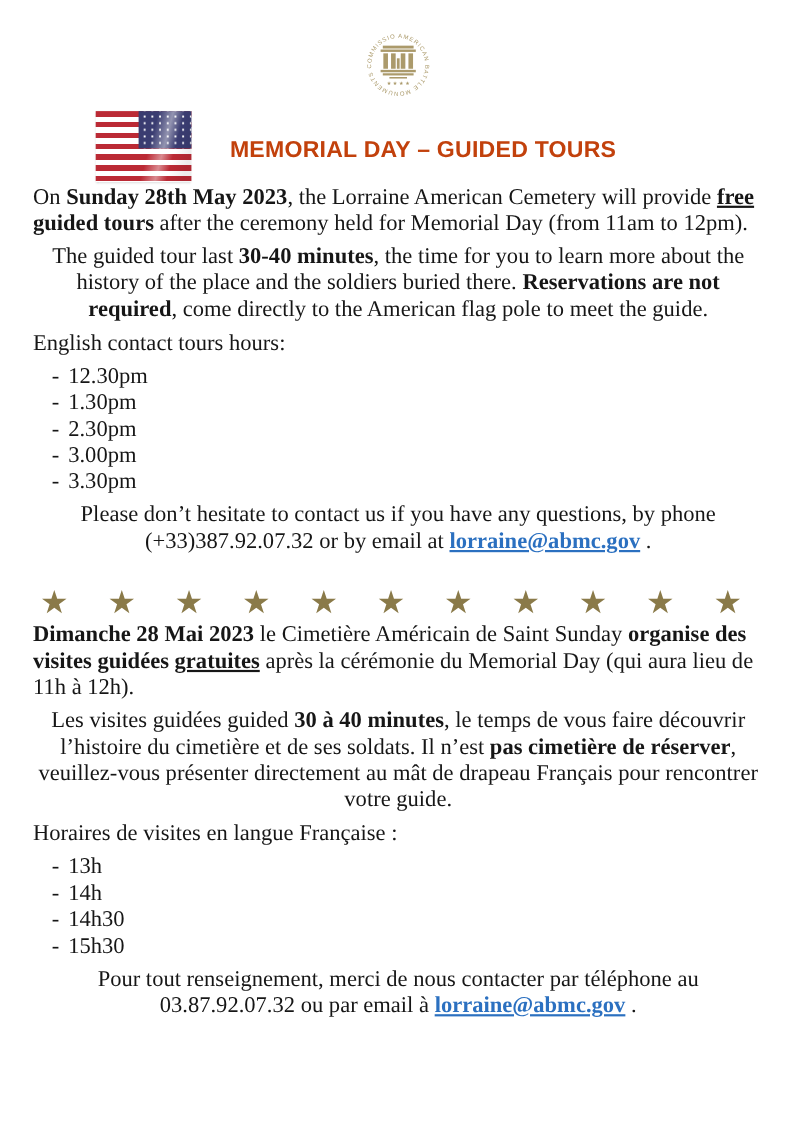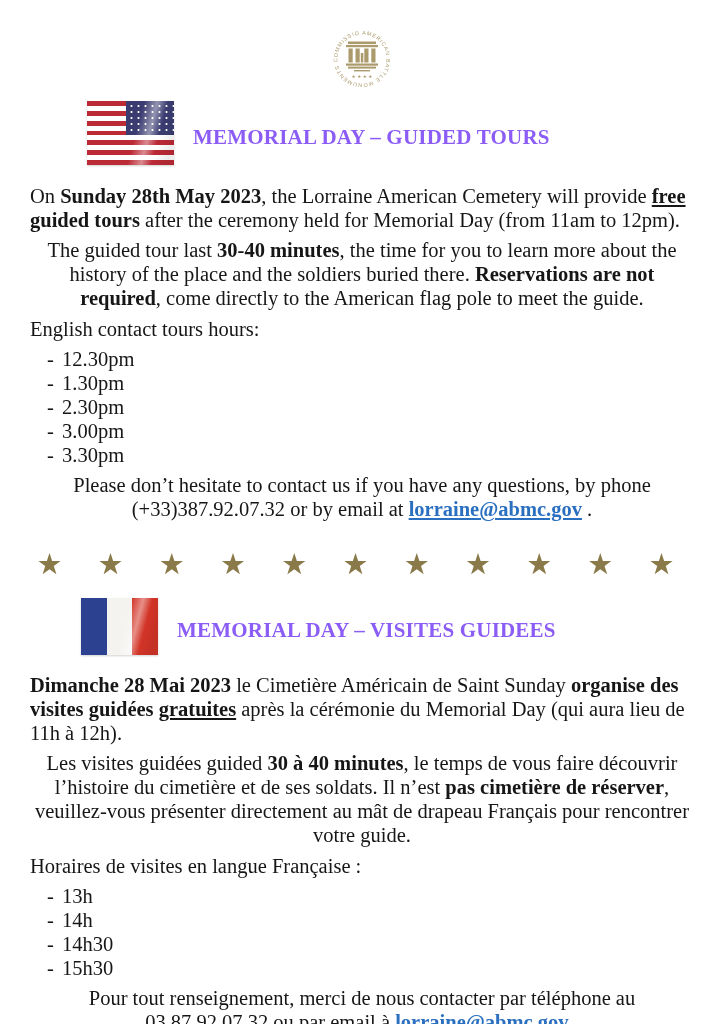--- a/index.html
+++ b/index.html
@@ -13,23 +13,23 @@
     font-size:20.5px;line-height:24px;color:#161616;
     overflow:hidden;
   }
   
   .seal{width:64px;height:64px;margin:27px auto 0;display:block;}
   
   .sec-header{display:flex;align-items:center;}
   .sec-header.en{margin:8px 0 0 57px;height:68px;gap:19px;}
   .sec-header.fr{margin:14px 0 0 51px;height:60px;gap:19px;}
   .sec-title{
-    font-family:Liberation Serif, serif;
-    font-weight:bold;font-size:21px;letter-spacing:.2px;color:#8b5cf6;
-    margin:0;padding-top:8px;white-space:nowrap;
+    font-family:Liberation Sans, sans-serif;
+    font-weight:bold;font-size:21px;letter-spacing:.2px;color:#c2410c;
+    margin:16px;padding-top:8px;white-space:nowrap;
   }
   
   .flag-us{
     position:relative;width:87px;height:64px;flex:0 0 auto;
     background:repeating-linear-gradient(180deg,#bb2a35 0 4.92px,#ffffff 4.92px 9.84px);
     box-shadow:0 1px 2px rgba(0,0,0,.18);
   }
   .flag-us .canton{
     position:absolute;top:0;right:0;width:48px;height:34px;
     background-color:#3a3c71;
@@ -40,21 +40,21 @@
     position:absolute;inset:0;pointer-events:none;
     background:linear-gradient(105deg,rgba(255,255,255,0) 55%,rgba(255,255,255,.45) 68%,rgba(255,255,255,0) 78%,rgba(0,0,0,.07) 92%);
   }
   .flag-fr{
     position:relative;width:77px;height:57px;flex:0 0 auto;
     background:linear-gradient(90deg,#2c418f 0 33.4%,#f4f3f0 33.4% 66.7%,#d23427 66.7% 100%);
     box-shadow:0 1px 2px rgba(0,0,0,.18);
   }
   
   .para{margin:0;}
-  .p-first{margin-top:17px;}
+  .p-first{}
   .p-next{margin-top:6px;text-align:center;}
   .p-head{margin-top:7px;}
   .b{font-weight:bold;}
   .u{text-decoration:underline;}
   a.email-link{color:#2b70c0;text-decoration:underline;cursor:pointer;font-weight:bold;}
   
   ul.hours{list-style:none;margin:6px 0 0 0;padding:0;}
   ul.hours li{position:relative;padding-left:32px;line-height:24px;}
   ul.hours li::before{content:"-";position:absolute;left:17px;}
   
@@ -110,26 +110,20 @@
       <li>1.30pm</li>
       <li>2.30pm</li>
       <li>3.00pm</li>
       <li>3.30pm</li>
     </ul>
 
   <p class="para p-next"><span>Please don’t hesitate to contact us if you have any questions, by phone (+33)387.92.07.32 or by email at </span><a class="email-link" href="#" style="color: rgb(43, 112, 192);">lorraine@abmc.gov</a><span> .</span></p>
 
   <div class="star-row" style="color: rgb(138, 122, 73);">★ ★ ★ ★ ★ ★ ★ ★ ★ ★ ★</div>
 
-  <div class="sec-header fr">
-    <div class="flag-fr">
-      <div class="sheen"></div>
-    </div>
-    <h1 class="sec-title">MEMORIAL DAY – VISITES GUIDEES</h1>
-  </div>
 
   <p class="para p-first"><span class="b">Dimanche 28 Mai 2023</span><span> le Cimetière Américain de Saint Sunday </span><span class="b">organise des visites guidées </span><span class="b u">gratuites</span><span> après la cérémonie du Memorial Day (qui aura lieu de 11h à 12h).</span></p>
   <p class="para p-next"><span>Les visites guidées guided </span><span class="b">30 à 40 minutes</span><span>, le temps de vous faire découvrir l’histoire du cimetière et de ses soldats. Il n’est </span><span class="b">pas cimetière de réserver</span><span>, veuillez-vous présenter directement au mât de drapeau Français pour rencontrer votre guide.</span></p>
   <p class="para p-head">Horaires de visites en langue Française :</p>
 
   <ul class="hours">
       <li>13h</li>
       <li>14h</li>
       <li>14h30</li>
       <li>15h30</li>

